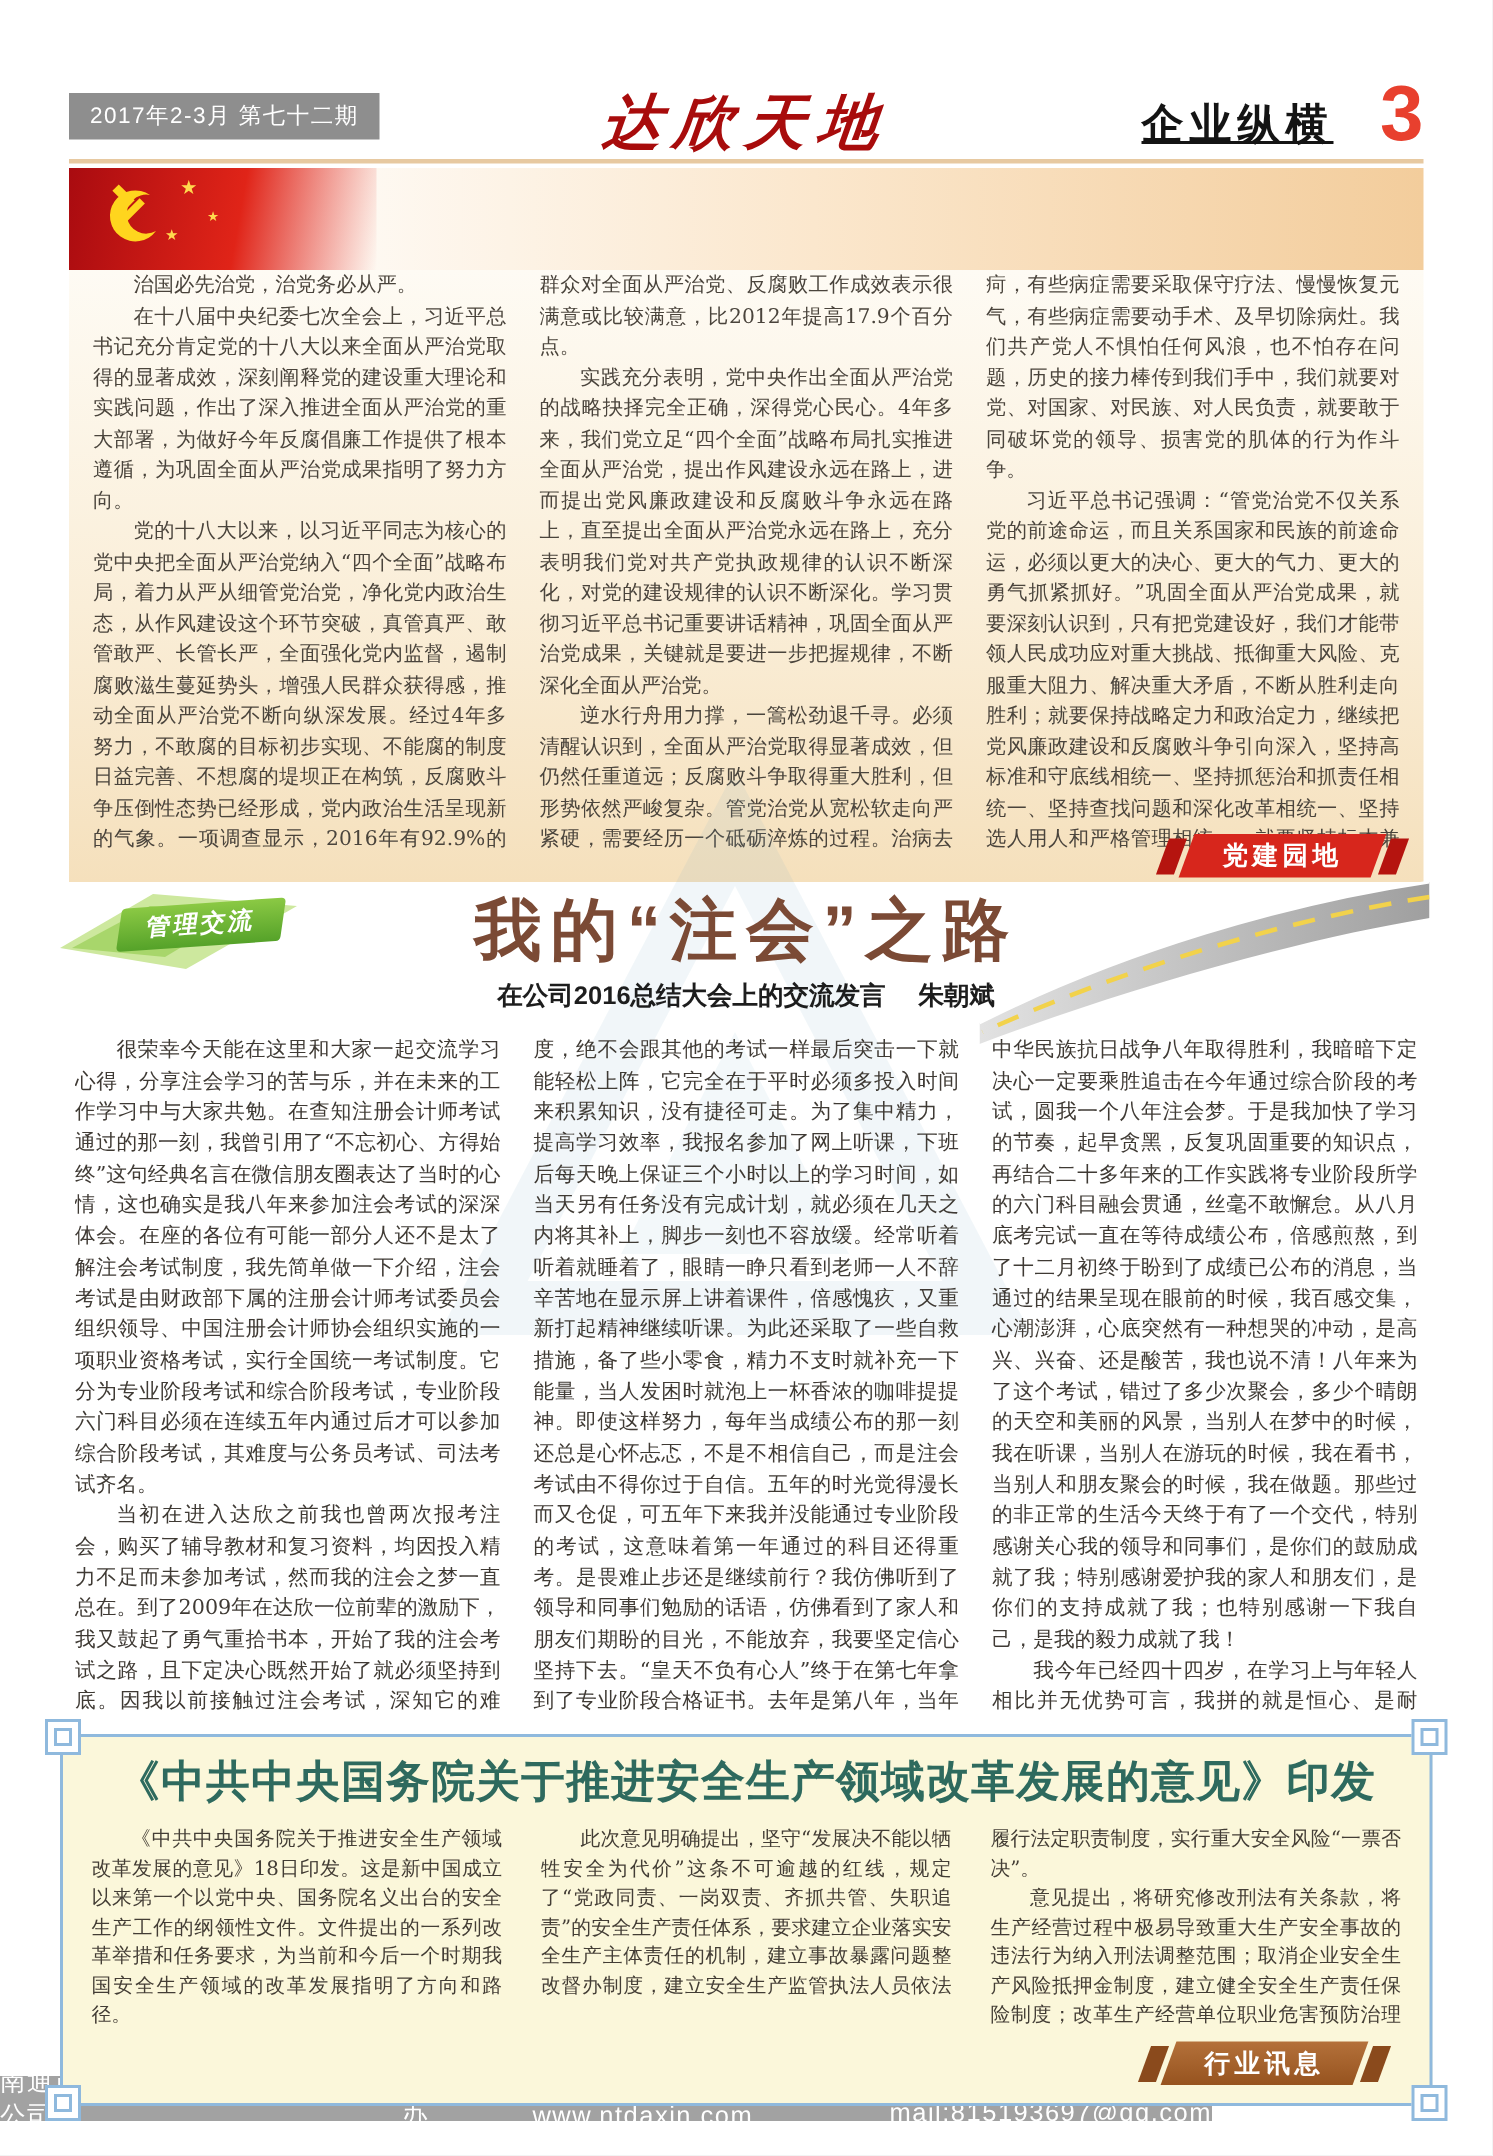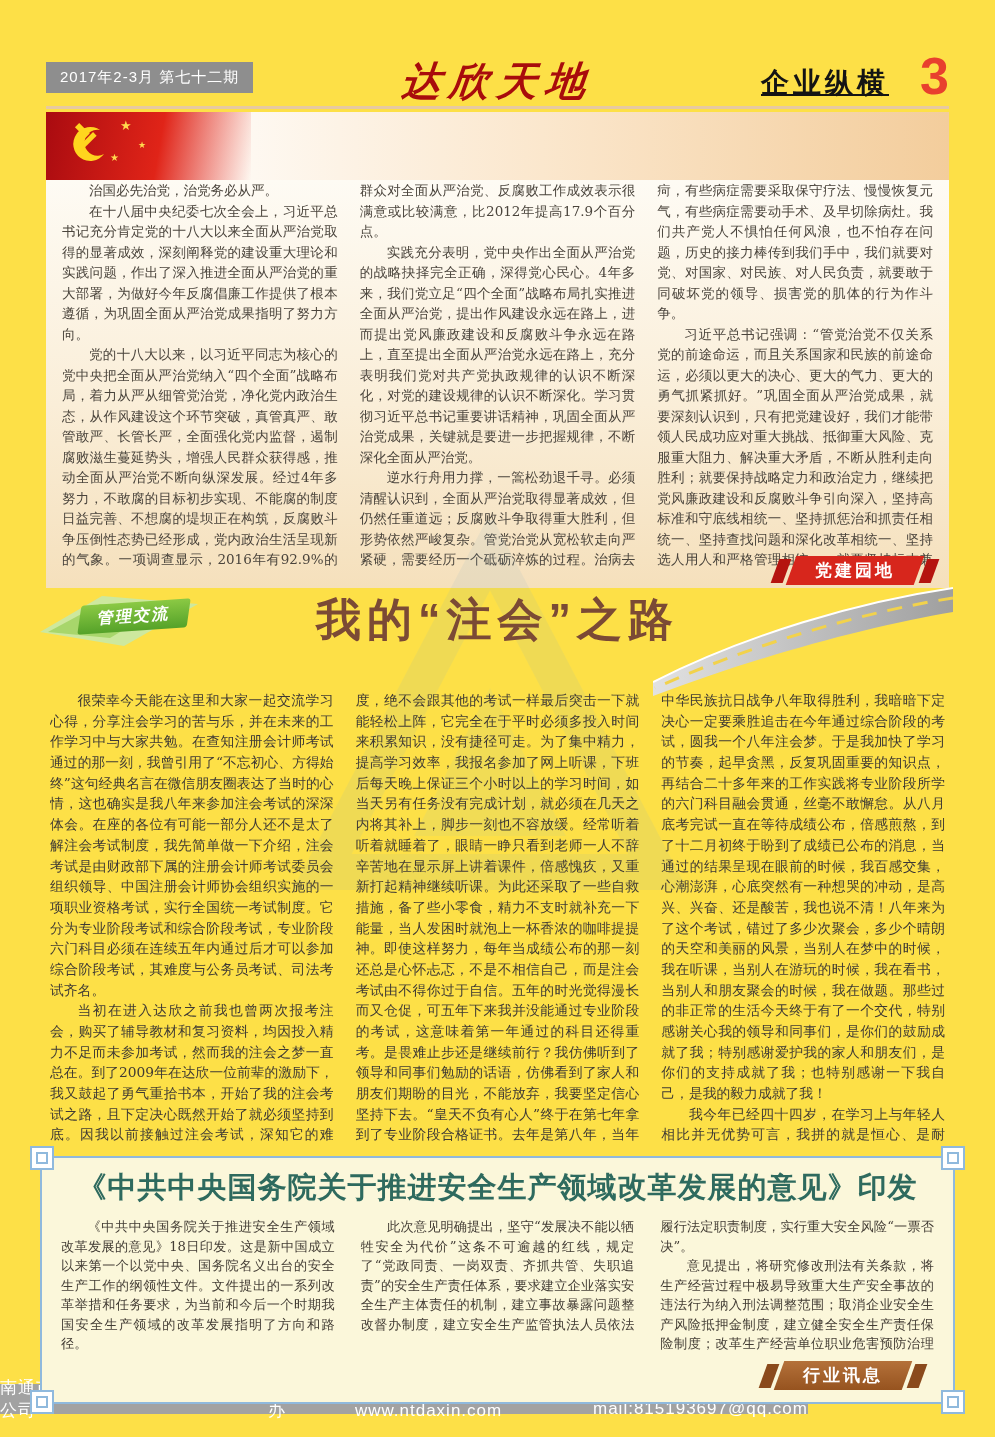--- a/index.html
+++ b/index.html
@@ -1,16 +1,16 @@
 <!DOCTYPE html>
 <html><head>
 <meta charset="utf-8">
 <style>
   html,body{margin:0;padding:0;background:#e9e9e9;}
-  #page{position:relative;width:995px;height:1437px;background:#fde047;margin:0 auto;overflow:hidden;
+  #page{position:relative;width:995px;height:1437px;background:#ffffff;margin:0 auto;overflow:hidden;
         font-family:"DejaVu Serif","Liberation Serif",serif;}
 
   
   .header{position:absolute;left:46px;top:54px;width:903px;height:50px;}
   .issue-box{position:absolute;left:0;top:8px;background:#8e8e8e;color:#fff;
              font:15px "Liberation Sans",sans-serif;padding:6px 14px;letter-spacing:1px;}
   .masthead{position:absolute;left:0;right:0;top:0;text-align:center;
             font-family:"DejaVu Serif",serif;font-style:italic;font-weight:bold;
             font-size:40px;color:#a80c0c;letter-spacing:8px;transform:skewX(-6deg);}
   .section{position:absolute;right:60px;top:10px;font:bold 28px "Liberation Sans",sans-serif;
@@ -142,20 +142,23 @@
 
   <div class="a2">
     <div class="ribbon-wrap">
       <svg width="160" height="58" viewBox="0 0 160 58">
         <polygon points="0,40 62,4 158,12 84,54" fill="#cde89e"></polygon>
         <polygon points="8,40 60,12 120,16 70,46" fill="#a8d66b"></polygon>
       </svg>
       <div class="ribbon-text">管理交流</div>
     </div>
     <div class="a2-title">我的“注会”之路</div>
+    <div class="a2-sub">
+      <span>在公司2016总结大会上的交流发言</span><span class="author">朱朝斌</span>
+    </div>
     <div class="road">
       <svg width="300" height="110" viewBox="0 0 300 110">
         <defs>
           <linearGradient id="roadg" x1="0" y1="0" x2="1" y2="0">
             <stop offset="0" stop-color="#e2e2e2"></stop>
               <stop offset="1" stop-color="#9f9f9f"></stop>
           </linearGradient>
         </defs>
         <path d="M300 2 C205 16 95 48 0 96 L0 110 C100 72 215 40 300 26 Z" fill="url(#roadg)"></path>
         <path d="M300 2 C205 16 95 48 0 96" stroke="#ffffff" stroke-width="2" fill="none"></path>

